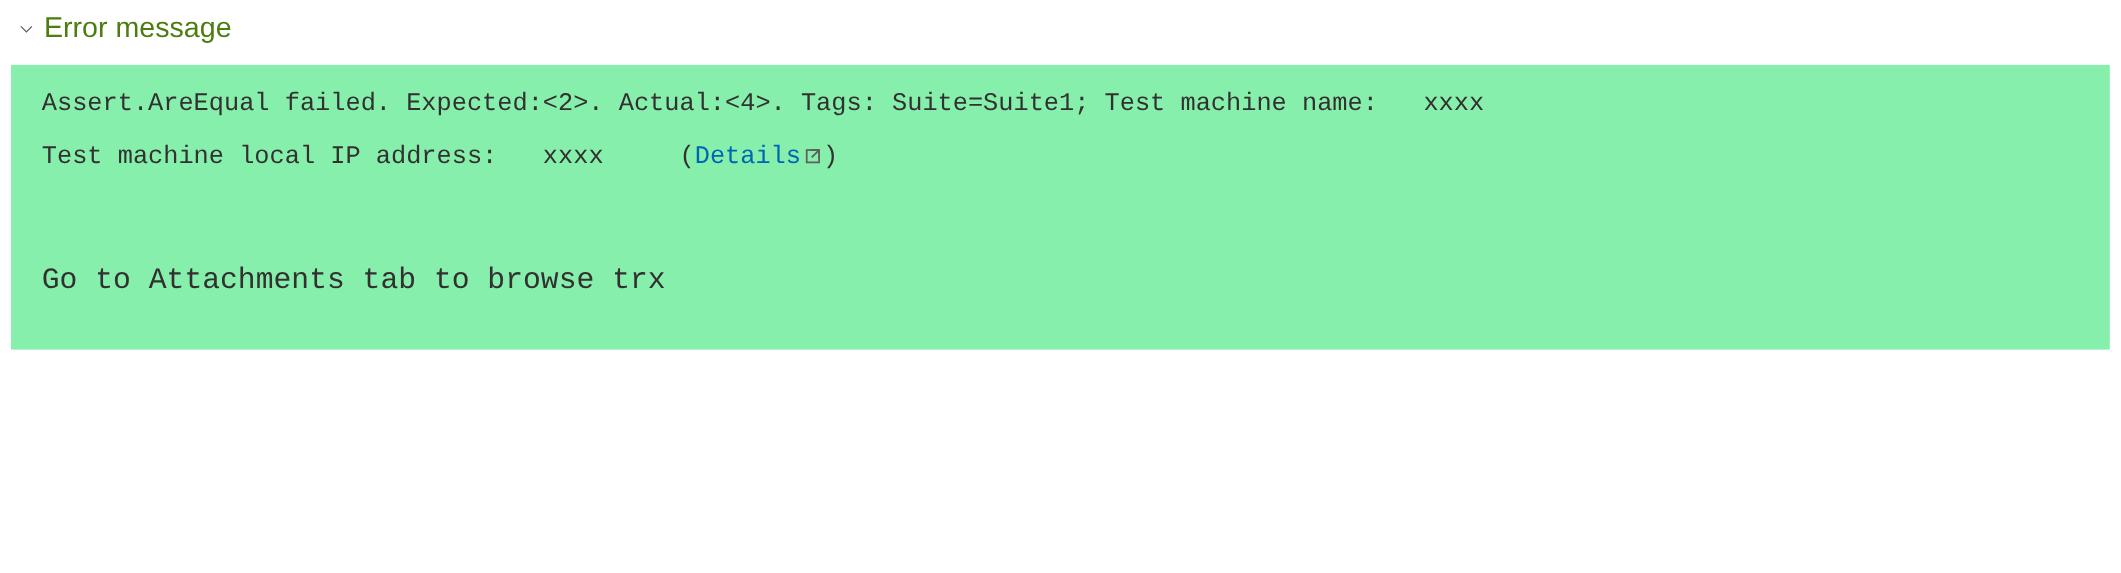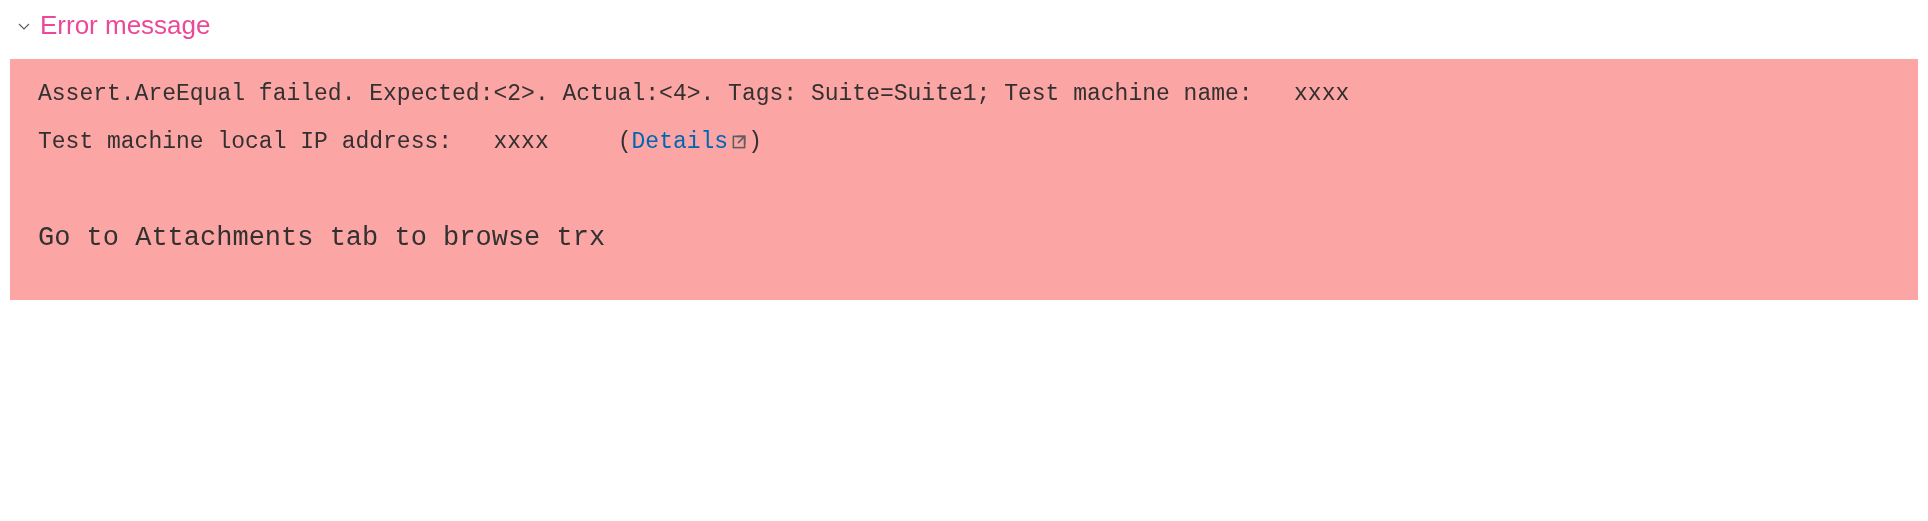--- a/index.html
+++ b/index.html
@@ -23,38 +23,38 @@
       display: inline-flex;
       align-items: center;
       color: #605e5c;
     }
     .chevron svg {
       width: 16px;
       height: 16px;
     }
     .header-title {
       font-size: 26px;
-      color: #ec4899;
+      color: #4d7c0f;
       font-weight: 400;
     }
     .panel {
       margin: 0 10px;
-      background: #fca5a5;
+      background: #86efac;
       padding: 18px 28px 40px 28px;
       font-family: Consolas, "Courier New", monospace;
       font-size: 23px;
       line-height: 1.55;
       color: #323130;
     }
     .error-line1 {
       margin-bottom: 12px;
       white-space: pre;
     }
     .error-line2 {
-      margin-bottom: 58px;
+      margin-bottom: 76px;
       white-space: pre;
     }
     .details-link {
       color: #0065b3;
       cursor: pointer;
     }
     .external-icon {
       display: inline-flex;
       vertical-align: middle;
       margin-left: 2px;

